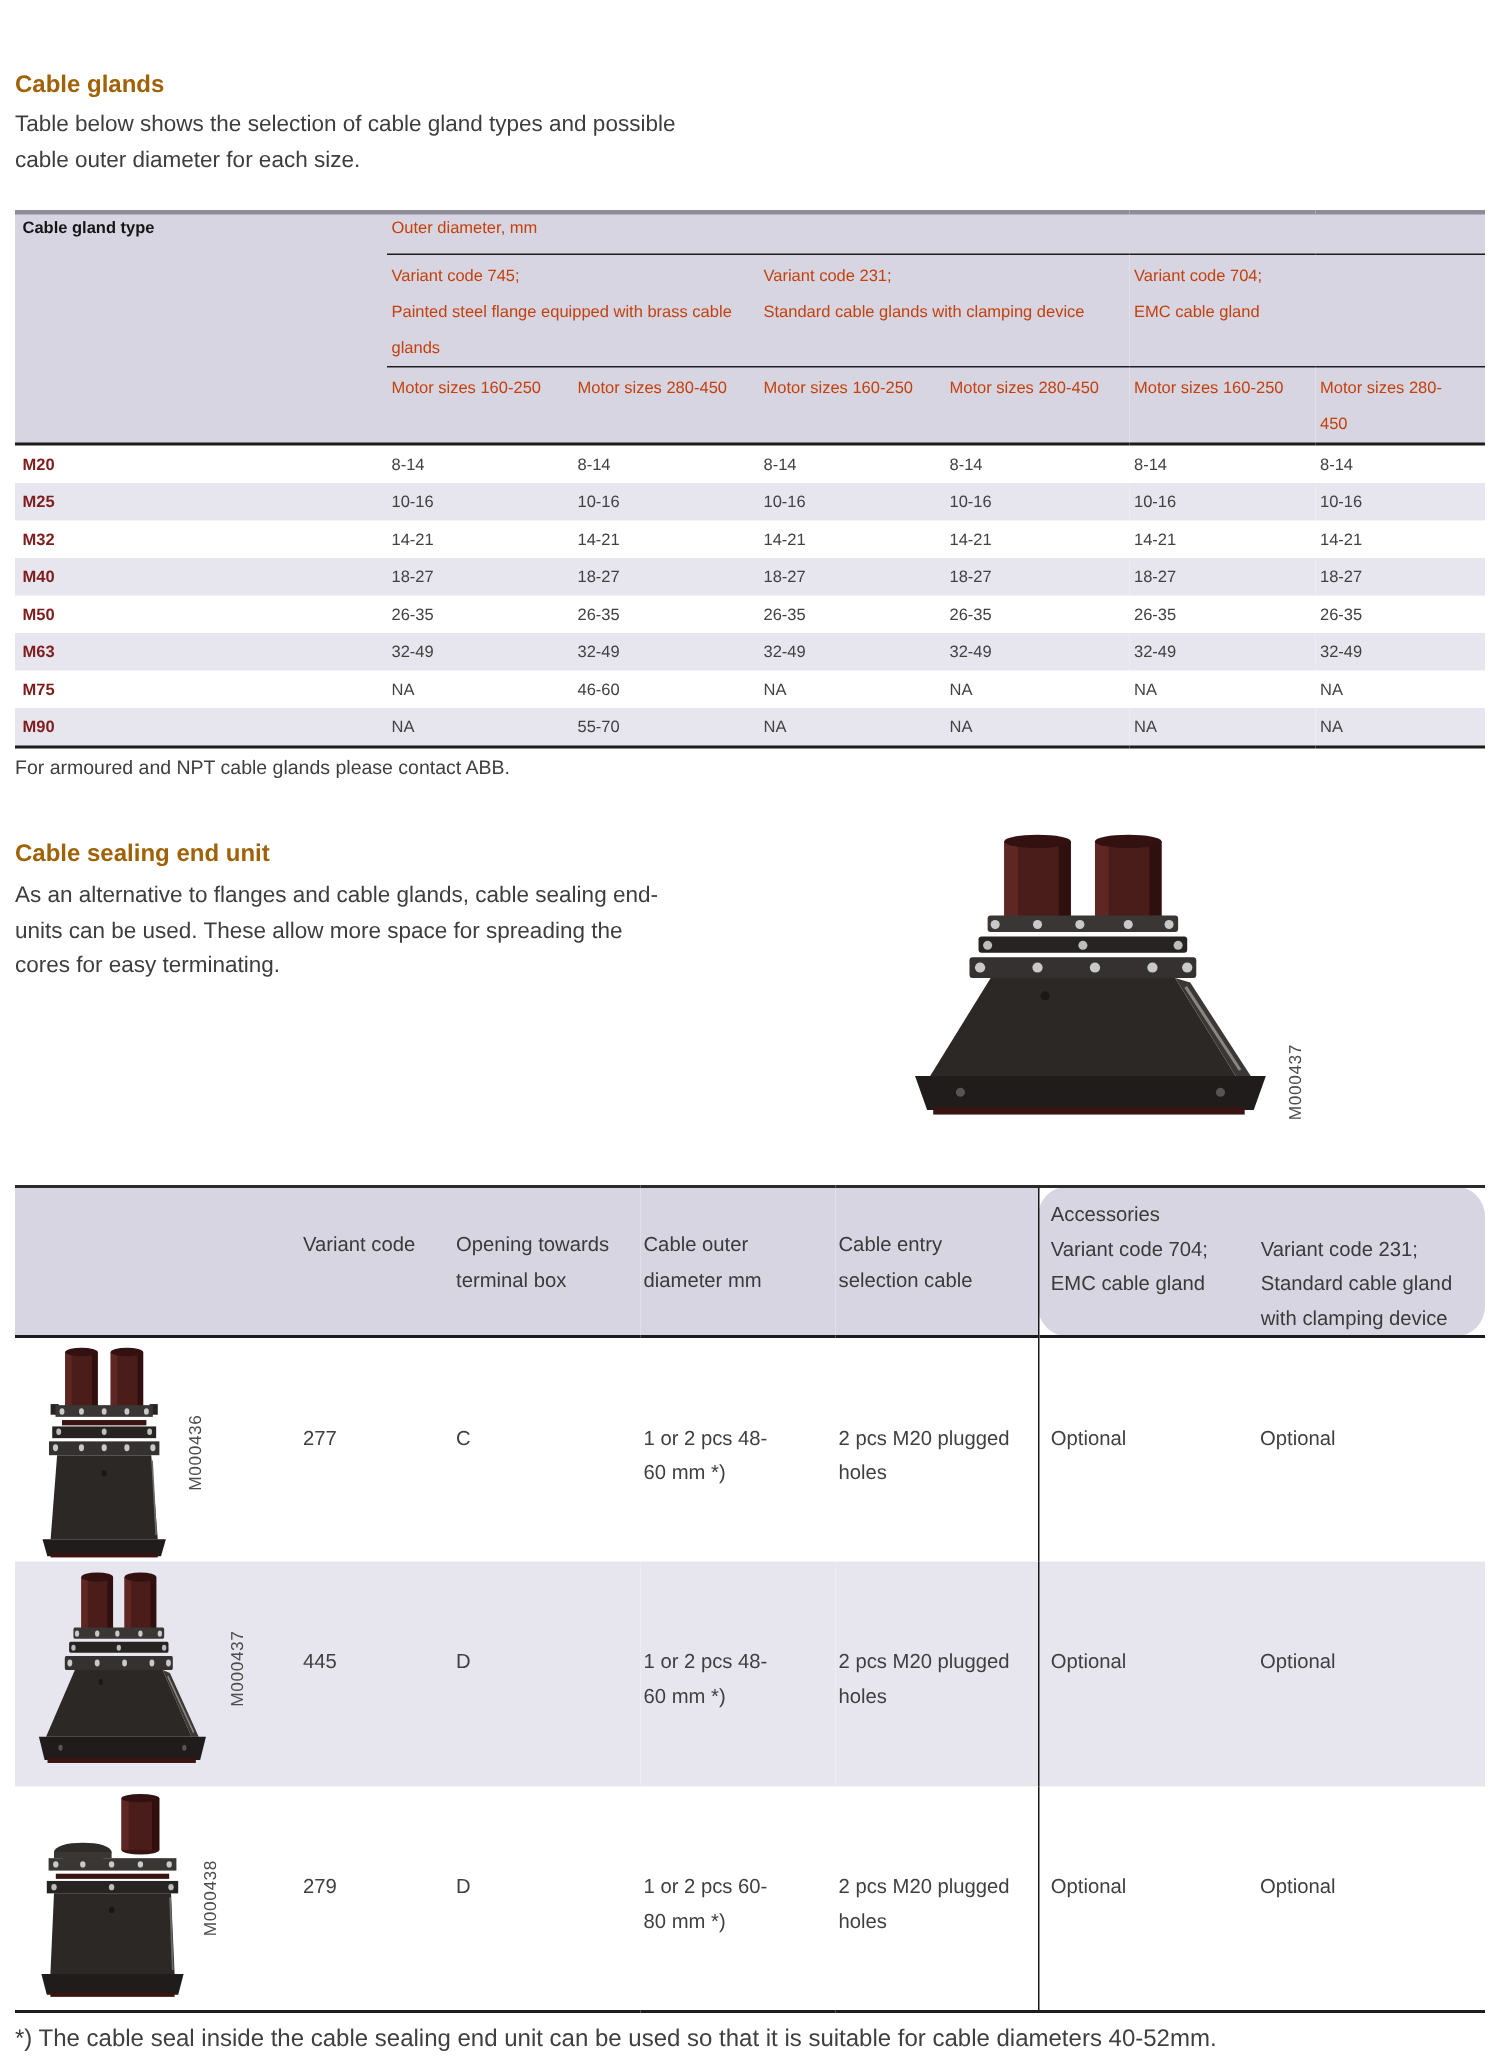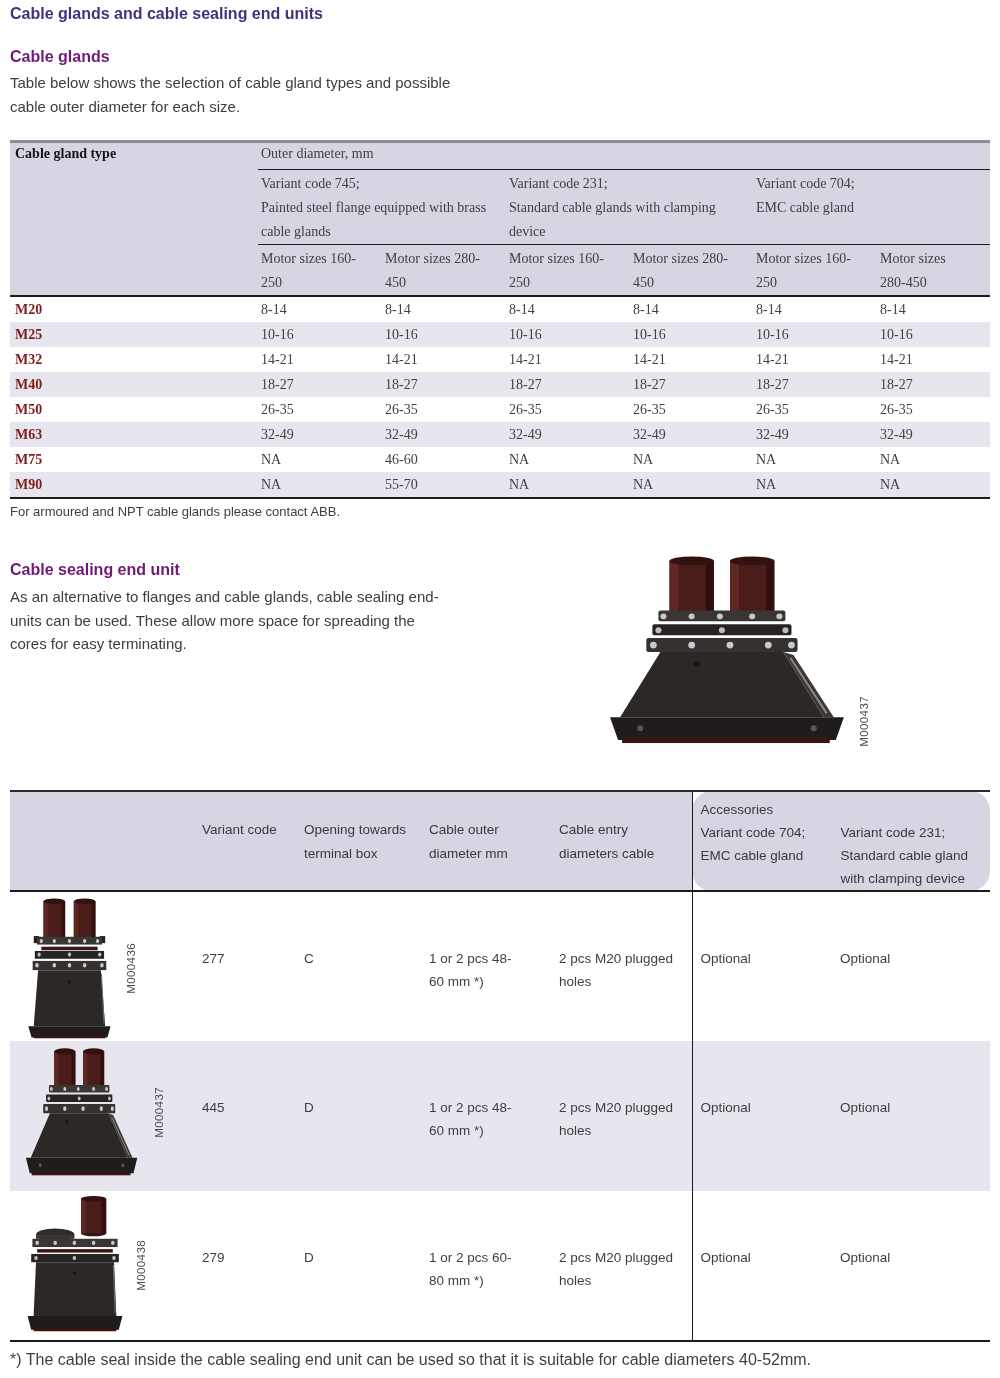--- a/index.html
+++ b/index.html
@@ -1,37 +1,37 @@
 <!DOCTYPE html>
 <html><head>
 <meta charset="utf-8">
 <style>
   html,body{margin:0;padding:0;background:#fff;}
   #page{position:relative;width:1000px;height:1378px;background:#fff;overflow:hidden;
         font-family:"Liberation Sans",sans-serif;color:#3d3d3d;}
   .abs{position:absolute;}
   #title{left:10px;top:5px;font-size:16px;font-weight:bold;color:#3b3581;}
-  .h2{font-size:16px;font-weight:bold;color:#701a75;}
+  .h2{font-size:16px;font-weight:bold;color:#a16207;}
   #h-glands{left:10px;top:48px;}
   .para{font-size:15px;line-height:23.5px;color:#3d3d3d;width:442px;}
   #intro{left:10px;top:71px;}
   #note{left:10px;top:504px;font-size:13px;color:#3e3e3e;width:640px;}
   #h-sealing{left:10px;top:561px;}
   #para1{left:10px;top:585px;}
   #para2{left:10px;top:678px;}
   #hero{left:606px;top:553px;display:flex;}
   .vlabel{writing-mode:vertical-rl;transform:rotate(180deg);font-size:11.5px;color:#4c4c4c;letter-spacing:.4px;}
   #hero .vlabel{align-self:flex-end;padding:0 0 6px 3px;}
   #footnote{left:10px;top:1351px;font-size:16px;color:#3f3f3f;}
 
   table{border-collapse:collapse;table-layout:fixed;}
   
   #t1wrap{left:10px;top:140px;}
-  .t1{width:980px;border-top:3px solid #8e8c9b;border-bottom:2px solid #1c1c1c;font-size:14px;font-family:Liberation Serif, serif;}
-  .t1 th{background:#d8d5e2;font-weight:normal;text-align:left;vertical-align:top;color:#404040;padding:0;}
+  .t1{width:980px;border-top:3px solid #8e8c9b;border-bottom:2px solid #1c1c1c;font-size:11px;}
+  .t1 th{background:#d8d5e2;font-weight:normal;text-align:left;vertical-align:top;color:#c2410c;padding:0;}
   .t1 .c1{font-weight:bold;color:#151515;padding:3px 4px 0 5px;border-bottom:2px solid #1c1c1c;}
   .t1 .gh{border-bottom:1px solid #1c1c1c;height:23px;padding:3px 4px 0 3px;}
   .t1 .var{border-bottom:1px solid #1c1c1c;height:72px;padding:2px 12px 0 3px;line-height:24px;}
   .t1 .motor{border-bottom:2px solid #1c1c1c;height:48px;padding:2px 16px 0 3px;line-height:24px;}
   .t1 td{height:25px;padding:0 0 0 3px;color:#414141;vertical-align:middle;}
   .t1 td.type{font-weight:bold;color:#7f1d1d;padding-left:5px;}
   .t1 tbody tr:nth-child(even){background:#e7e5ee;}
 
   
   #t2wrap{left:10px;top:790px;}
@@ -51,21 +51,20 @@
   .t2 td.emc{border-left:1px solid #1a1a1a;padding-left:8px;}
   .t2 td.std{padding-left:8px;}
   .imgwrap{display:flex;}
   .imgwrap .vlabel{align-self:center;margin-left:4px;}
 </style>
 </head>
 <body>
 
 <div id="page">
 
-  <div id="title" class="abs">Cable glands and cable sealing end units</div>
 
   <div id="h-glands" class="abs h2">Cable glands</div>
   <div id="intro" class="abs para">Table below shows the selection of cable gland types and possible cable outer diameter for each size.</div>
 
   <div id="t1wrap" class="abs">
     <table class="t1">
       <colgroup>
         <col style="width:248px">
           <col style="width:124px">
           <col style="width:124px">
@@ -234,21 +233,21 @@
           <col style="width:135px">
           <col style="width:140px">
           <col style="width:158px">
       </colgroup>
       <thead>
         <tr>
           <th></th>
           <th class="lbl">Variant code</th>
           <th class="lbl">Opening towards terminal box</th>
           <th class="lbl">Cable outer diameter mm</th>
-          <th class="lbl">Cable entry diameters cable</th>
+          <th class="lbl">Cable entry selection cable</th>
           <th class="acc" colspan="2">
             <div>Accessories</div>
             <div class="acc-cols">
               <div class="acc-col1">
                 <div>Variant code 704;</div>
                 <div>EMC cable gland</div>
               </div>
               <div class="acc-col2">
                 <div>Variant code 231;</div>
                 <div>Standard cable gland with clamping device</div>

